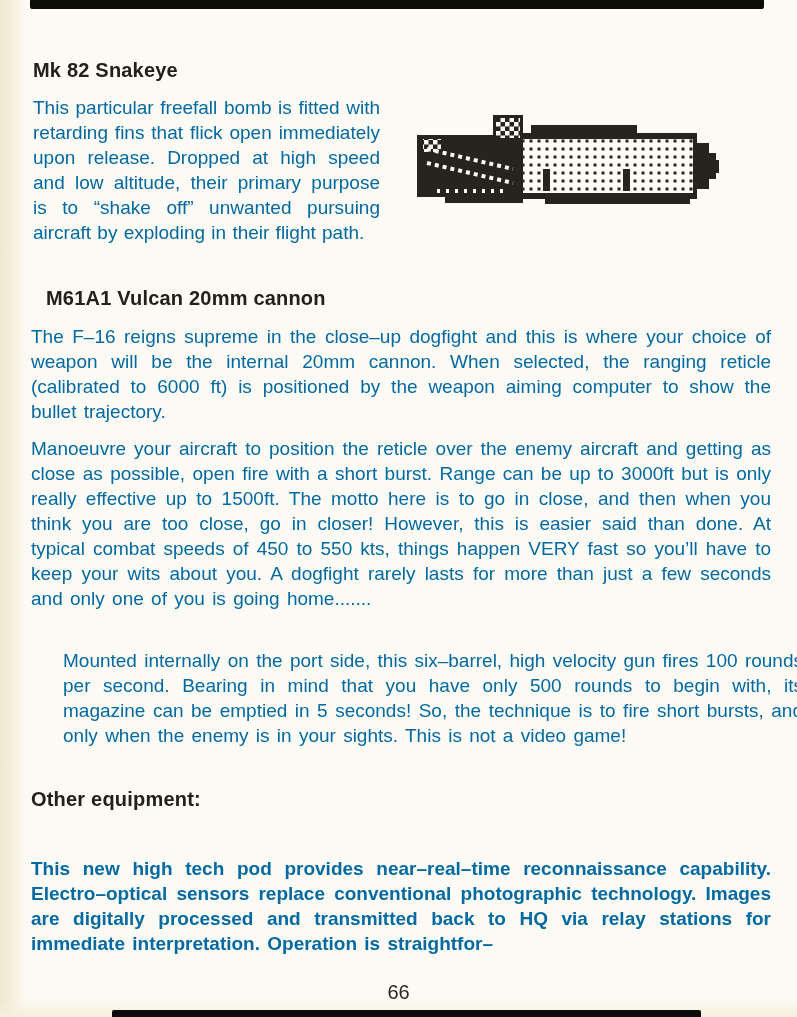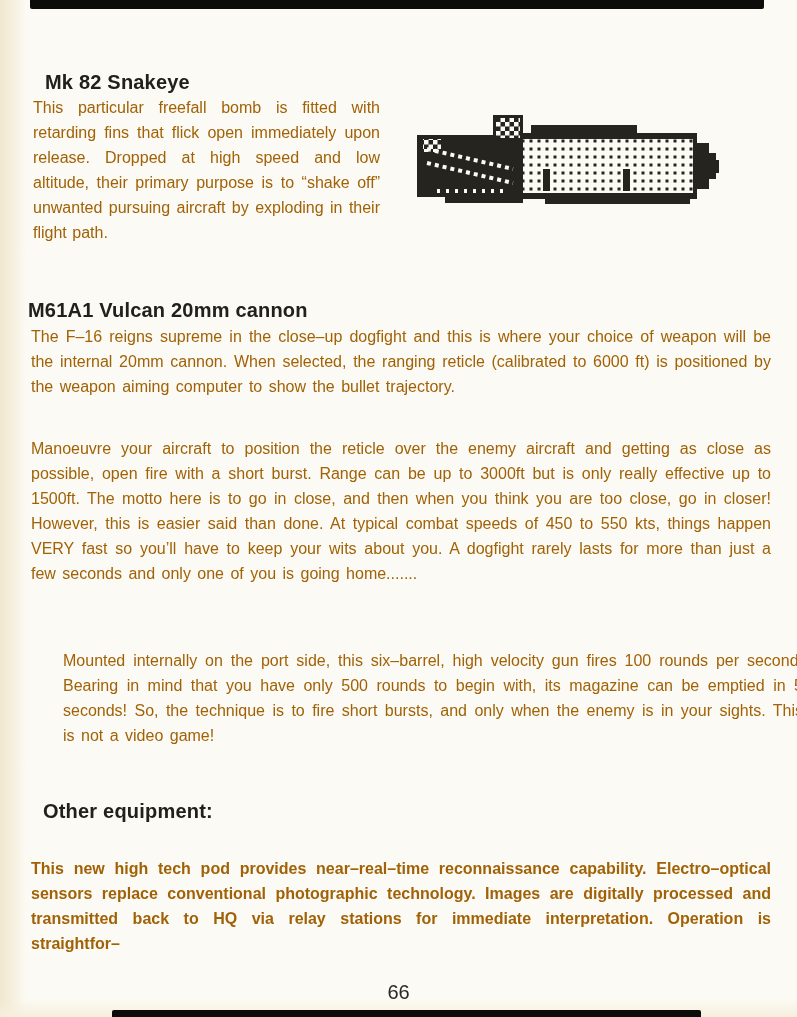--- a/index.html
+++ b/index.html
@@ -18,34 +18,34 @@
   }
   .edge-bottom {
     position: absolute; left: 0; right: 0; bottom: 0; height: 18px;
     background: linear-gradient(to top, #f5efdd 0%, rgba(252,250,244,0) 100%);
   }
   .bar { position: absolute; background: #0c0c0a; }
   .bar.top { left: 30px; top: 0; width: 734px; height: 9px; border-radius: 0 0 2px 2px; }
   .bar.bottom { left: 112px; bottom: 0; width: 589px; height: 7px; border-radius: 2px 2px 0 0; }
 
   .h {
-    position: absolute; margin: 12px;
+    position: absolute; margin: 0;
     font-size: 20px; line-height: 26px; font-weight: 700;
     letter-spacing: 0.2px; color: #21201b;
   }
   .h1 { left: 33px; top: 57px; }
-  .h2 { left: 16px; top: 285px; }
+  .h2 { left: 46px; top: 285px; }
   .h3 { left: 31px; top: 786px; }
   .h4 { left: 31px; top: 821px; }
 
   .para {
     position: absolute; margin: 0;
-    font-size: 16px; line-height: 25px;
+    font-size: 19px; line-height: 25px;
     text-align: justify; word-spacing: 2px;
-    color: #a16207;
+    color: #0369a1;
   }
   .para.narrow { left: 33px; top: 95px; width: 347px; word-spacing: 1px; }
   .para.wide  { left: 31px; width: 740px; }
   .p2 { top: 324px; }
   .p3 { top: 436px; }
   .p4 { top: 648px; margin-left: 32px; }
   .p5 { top: 856px; font-weight: bold; }
 
   .bomb { position: absolute; left: 415px; top: 113px; width: 305px; height: 91px; margin: 0; }
 

